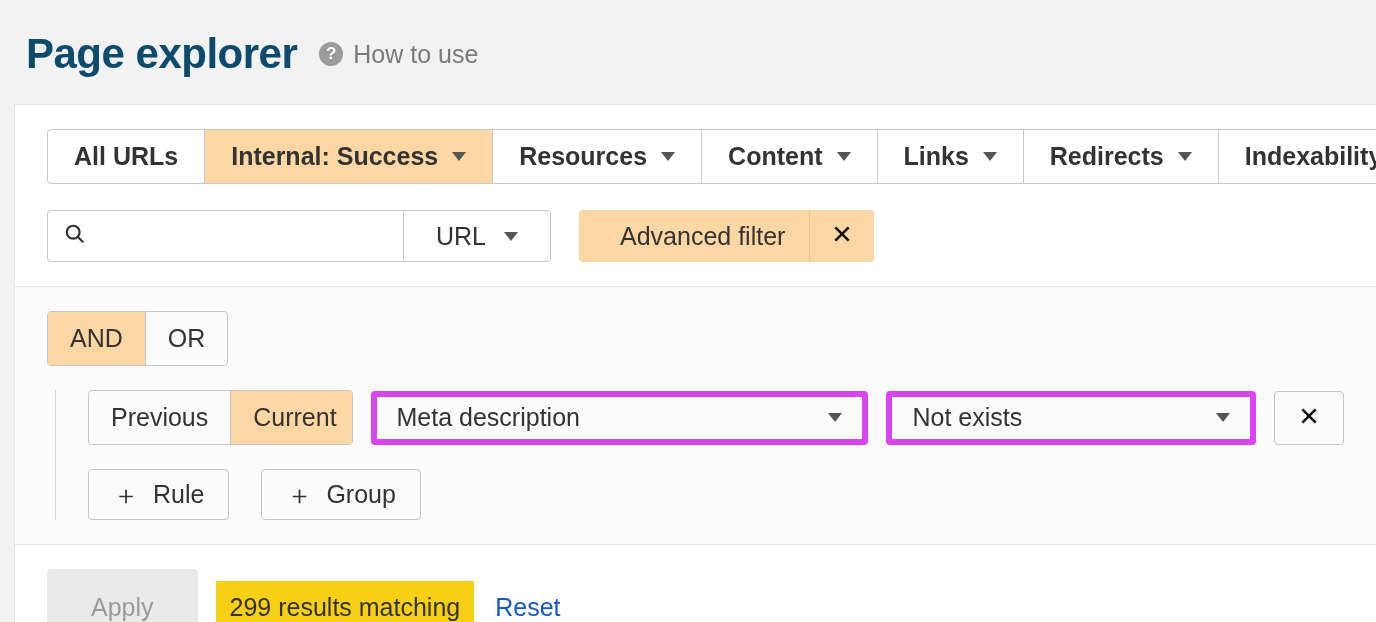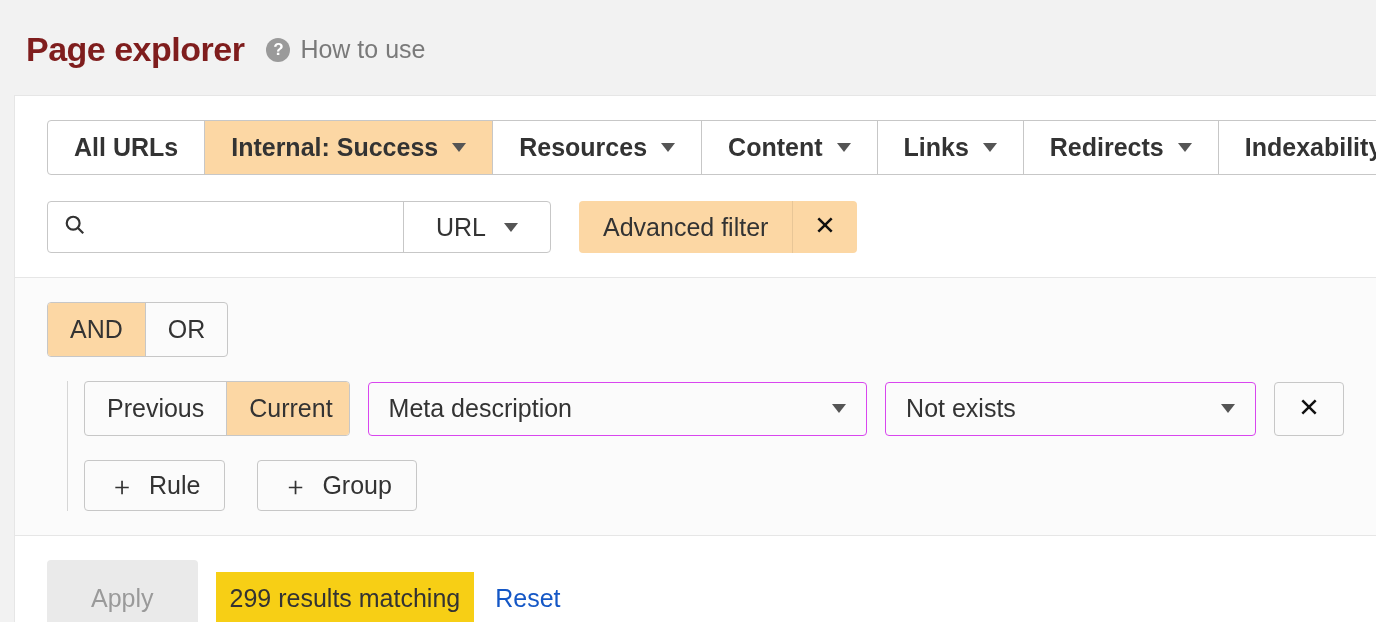--- a/index.html
+++ b/index.html
@@ -12,23 +12,23 @@
     overflow:hidden;
     color:#333;
   }
   .header-row {
     display:flex;
     align-items:center;
     gap:22px;
     padding:30px 26px 26px 26px;
   }
   .page-title {
-    font-size:34px;
+    font-size:42px;
     font-weight:700;
-    color:#7f1d1d;
+    color:#0c4a6e;
     letter-spacing:-0.5px;
   }
   .help-link {
     display:flex;
     align-items:center;
     gap:10px;
     color:#7a7a7a;
     font-size:25px;
   }
   .help-icon {
@@ -83,34 +83,35 @@
     border-left:1px solid #c7c7c7;
     display:flex; align-items:center; gap:18px;
     padding:0 32px;
     font-size:25px;
   }
   .adv-filter {
     display:flex; align-items:stretch;
     border-radius:4px; overflow:hidden;
     background:#fcd7a4;
     height:52px;
+    padding-left:17px;
   }
   .adv-filter .label { display:flex; align-items:center; padding:0 24px; font-size:25px; color:#333;}
   .adv-filter .close { display:flex; align-items:center; justify-content:center; padding:0 22px; border-left:1px solid rgba(0,0,0,0.08);}
   .close-x svg { width:20px; height:20px; }
   .btn-group { display:flex; border:1px solid #c7c7c7; border-radius:4px; overflow:hidden;}
   .btn {
     padding:12px 22px; font-size:25px; color:#333;
     display:flex; align-items:center; gap:12px;
     cursor:pointer;
   }
   .btn.sep { border-right:1px solid #c7c7c7;}
   .btn.active { background:#fcd7a4; }
   .select-box {
-    border:1px solid #d946ef; border-radius:4px;
+    border:6px solid #d946ef; border-radius:4px;
     display:flex; align-items:center; justify-content:space-between;
     padding:0 20px; font-size:25px; height:54px;
   }
   .icon-btn {
     border:1px solid #c7c7c7; border-radius:4px;
     display:flex; align-items:center; justify-content:center;
     height:54px; width:72px;
   }
   .plus-icon { font-size:26px; font-weight:400; line-height:1; }
   .filters-inner { display:flex; flex-direction:column; gap:24px; }
@@ -124,23 +125,23 @@
   .apply-btn {
     background:#eaeaea; color:#9a9a9a;
     border-radius:4px; padding:24px 44px; font-size:25px;
   }
   .badge {
     background:#f7cf15; color:#333;
     padding:12px 14px; font-size:25px;
   }
   .reset-link { color:#1457c6; font-size:25px; margin-left:3px;}
   .tree-line {
-    margin-left:20px;
+    margin-left:8px;
     border-left:1px solid #d6d6d6;
-    padding-left:0;
+    padding-left:16px;
   }
 </style>
 </head>
 <body>
 
 <div class="header-row">
   <div class="page-title">Page explorer</div>
   <div class="help-link">
     <span class="help-icon">?</span>
     <span>How to use</span>

